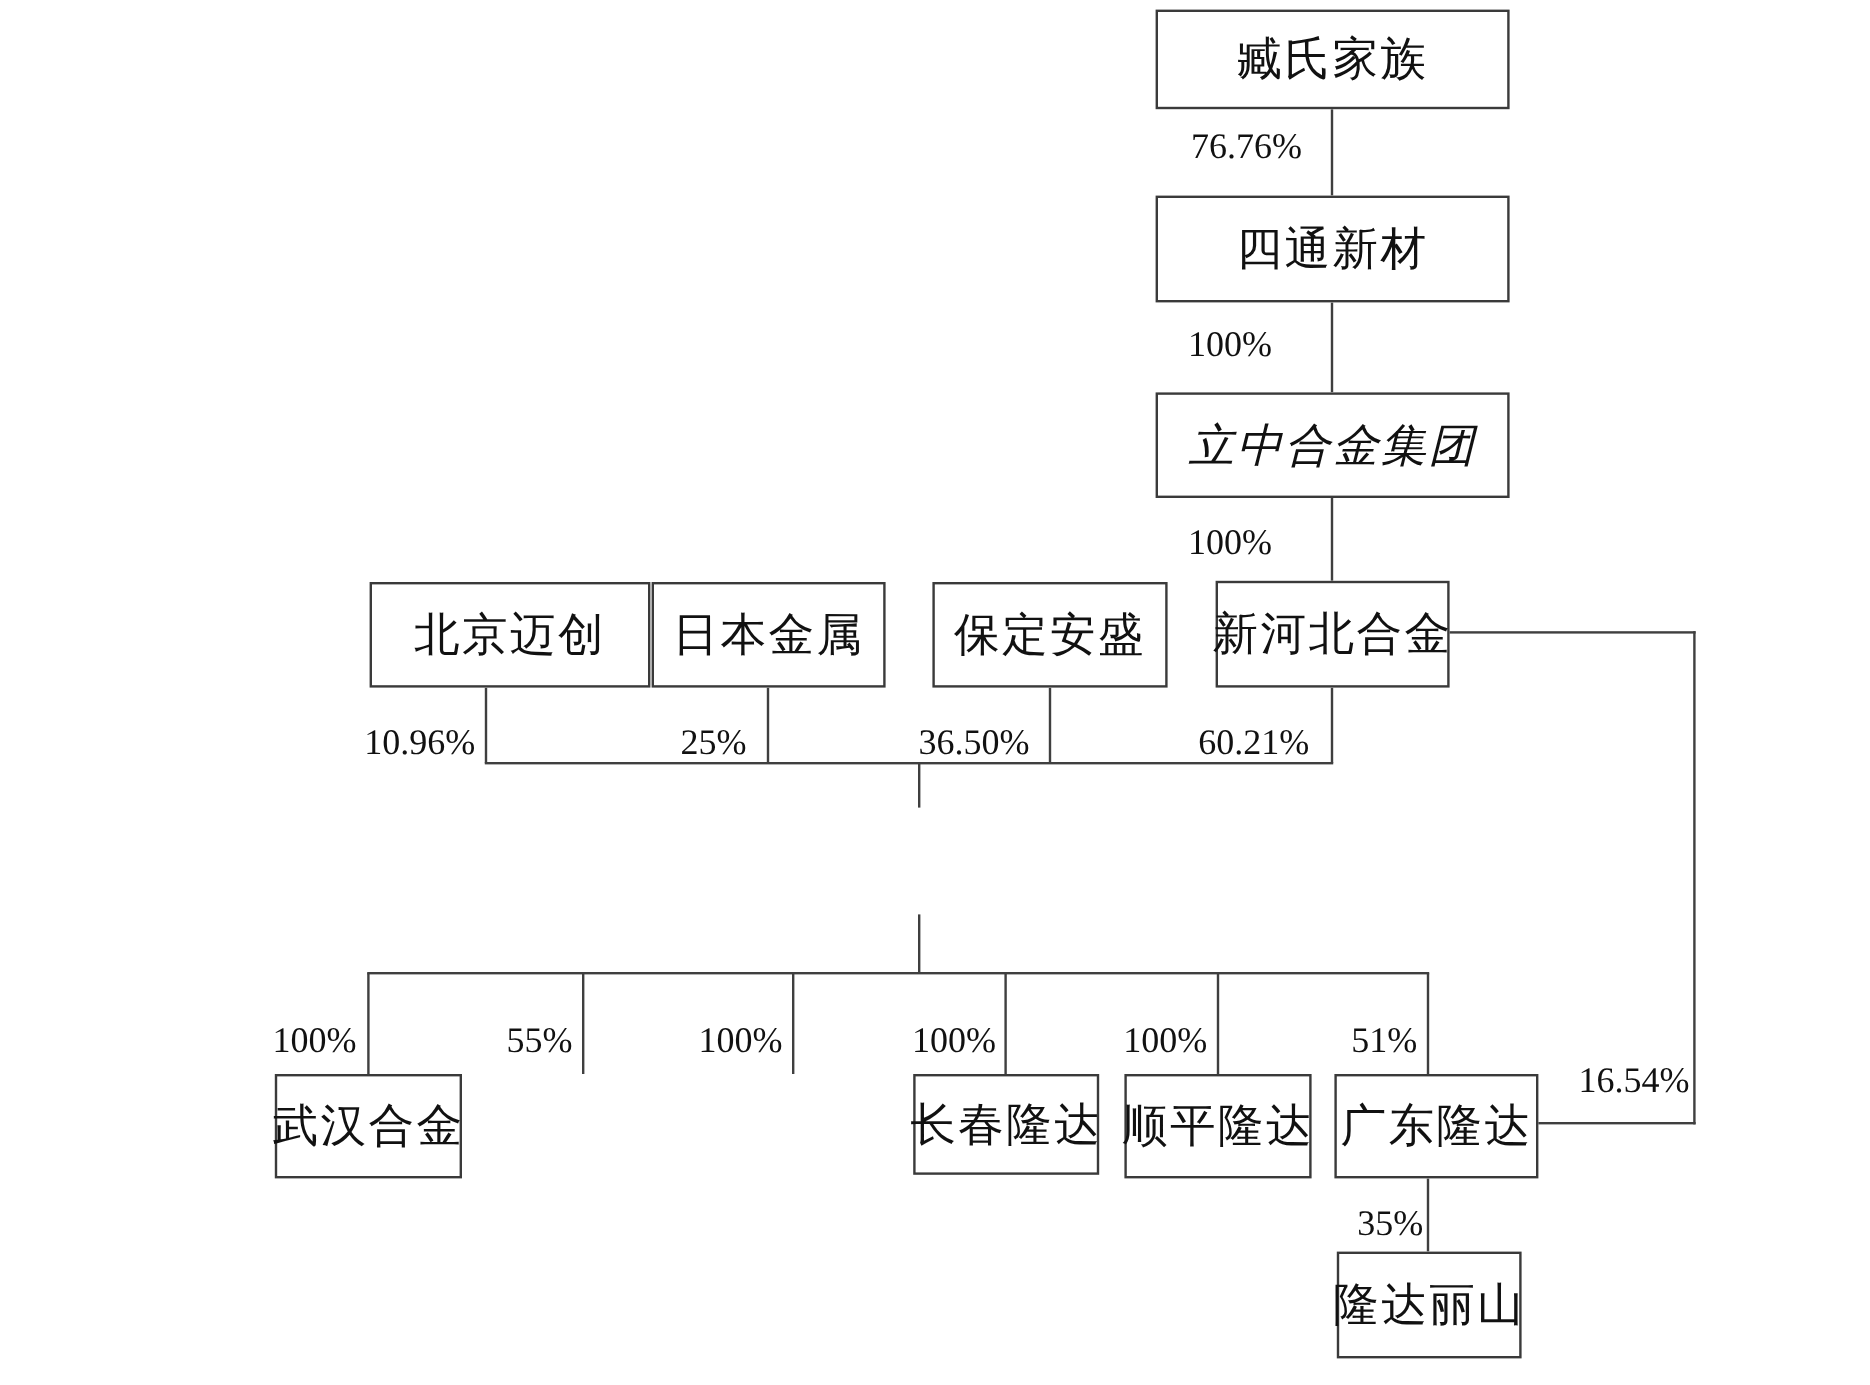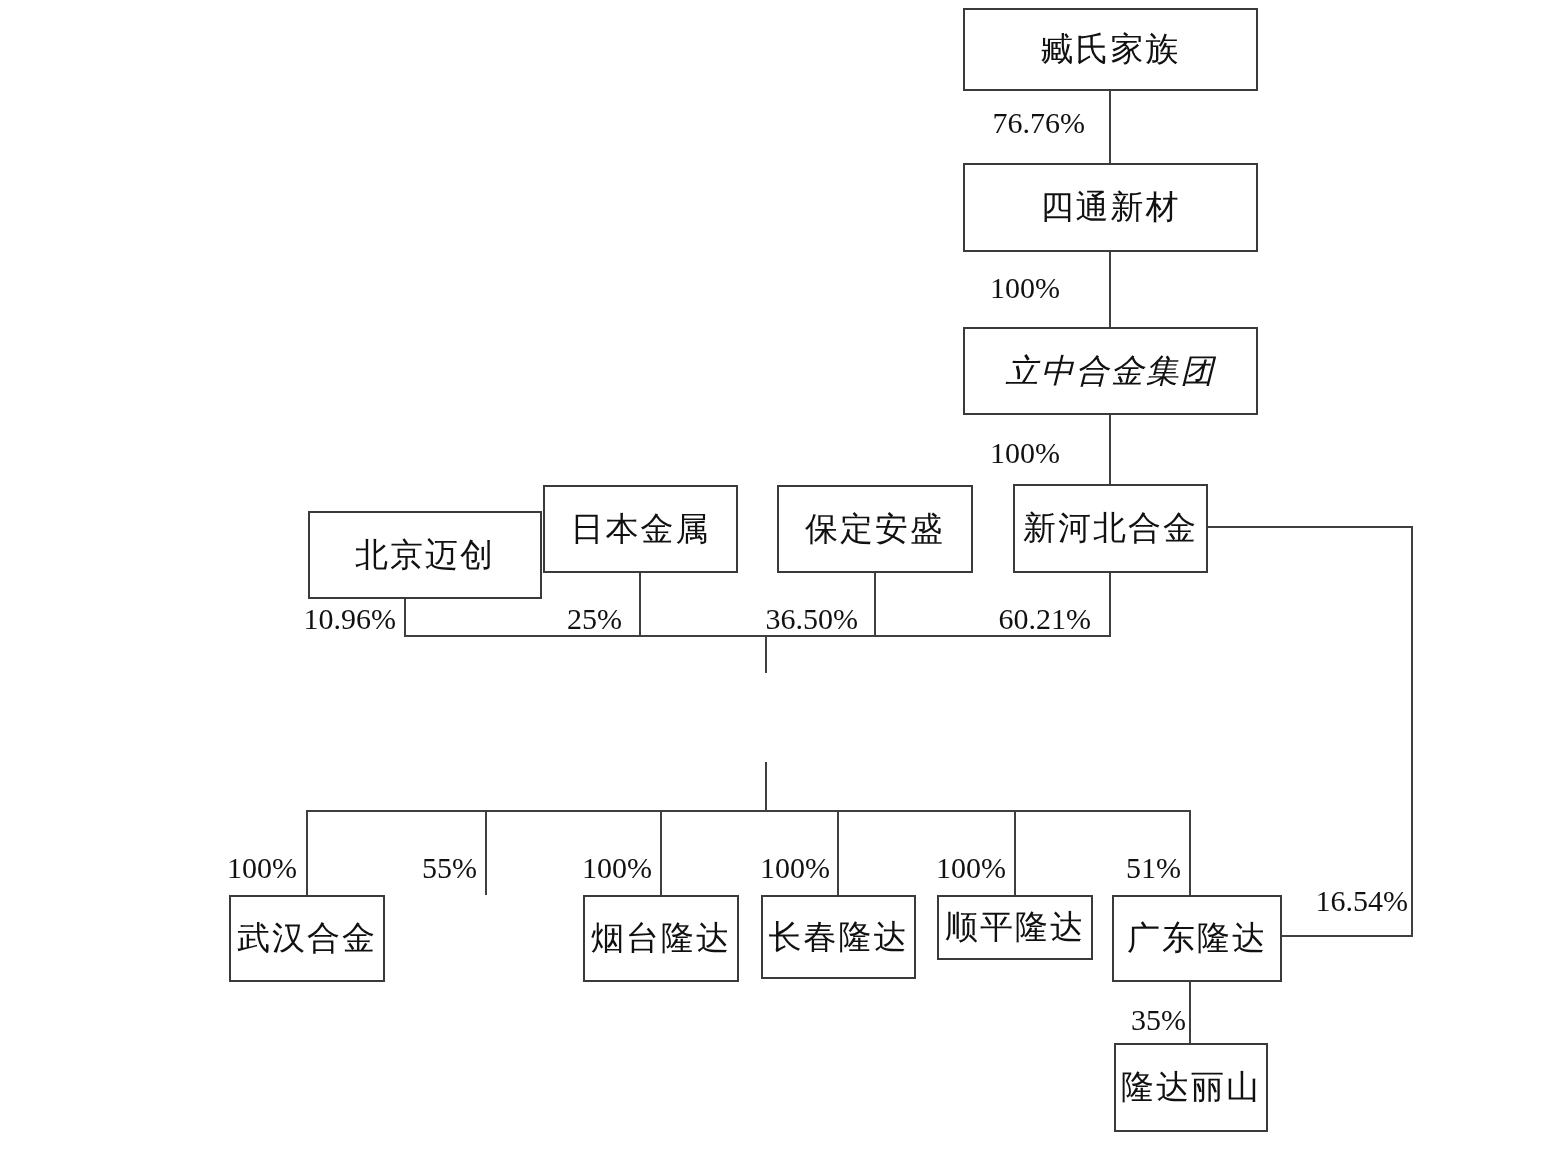--- a/index.html
+++ b/index.html
@@ -13,21 +13,21 @@
     overflow:hidden;
   }
   .node{
     position:absolute;
     box-sizing:border-box;
     background:#ffffff;
     border:2px solid #3a3a3a;
     display:flex;
     align-items:center;
     justify-content:center;
-    font-size:33px;
+    font-size:38px;
     letter-spacing:2px;
     white-space:nowrap;
   }
   .pct{
     position:absolute;
     font-size:30px;
     line-height:1;
     white-space:nowrap;
     color:#111111;
   }
@@ -70,44 +70,41 @@
   <div class="node" style="left:963px;top:8px;width:295px;height:83px;">
     <span>臧氏家族</span>
   </div>
   <div class="node" style="left:963px;top:163px;width:295px;height:89px;">
     <span>四通新材</span>
   </div>
   <div class="node" style="left:963px;top:327px;width:295px;height:88px;font-style:italic;">
     <span>立中合金集团</span>
   </div>
 
-  <div class="node" style="left:308px;top:511px;width:234px;height:88px;">
+  <div class="node" style="left:308px;top:485px;width:234px;height:88px;">
     <span>北京迈创</span>
   </div>
   <div class="node" style="left:543px;top:485px;width:195px;height:88px;">
     <span>日本金属</span>
   </div>
   <div class="node" style="left:777px;top:485px;width:196px;height:88px;">
     <span>保定安盛</span>
   </div>
   <div class="node" style="left:1013px;top:484px;width:195px;height:89px;">
     <span>新河北合金</span>
   </div>
 
 
   <div class="node" style="left:229px;top:895px;width:156px;height:87px;">
     <span>武汉合金</span>
   </div>
-  <div class="node" style="left:583px;top:895px;width:156px;height:87px;">
-    <span>烟台隆达</span>
-  </div>
   <div class="node" style="left:761px;top:895px;width:155px;height:84px;">
     <span>长春隆达</span>
   </div>
-  <div class="node" style="left:937px;top:895px;width:156px;height:65px;">
+  <div class="node" style="left:937px;top:895px;width:156px;height:87px;">
     <span>顺平隆达</span>
   </div>
   <div class="node" style="left:1112px;top:895px;width:170px;height:87px;">
     <span>广东隆达</span>
   </div>
 
   <div class="node" style="left:1114px;top:1043px;width:154px;height:89px;">
     <span>隆达丽山</span>
   </div>
 

